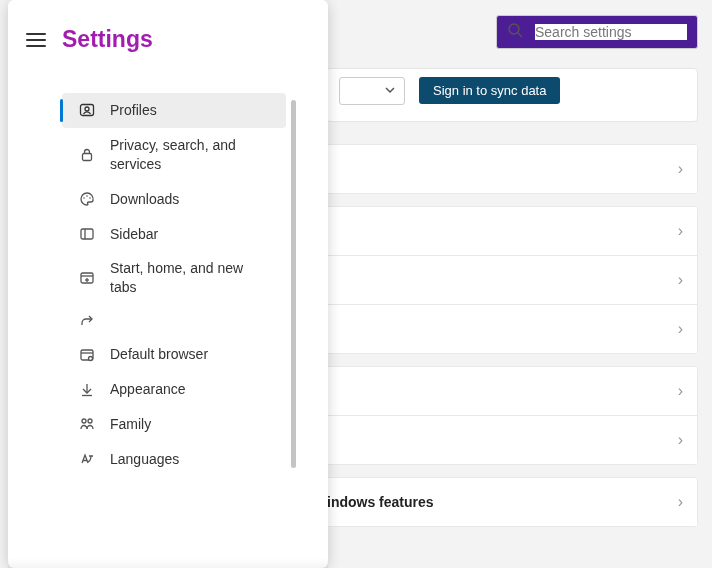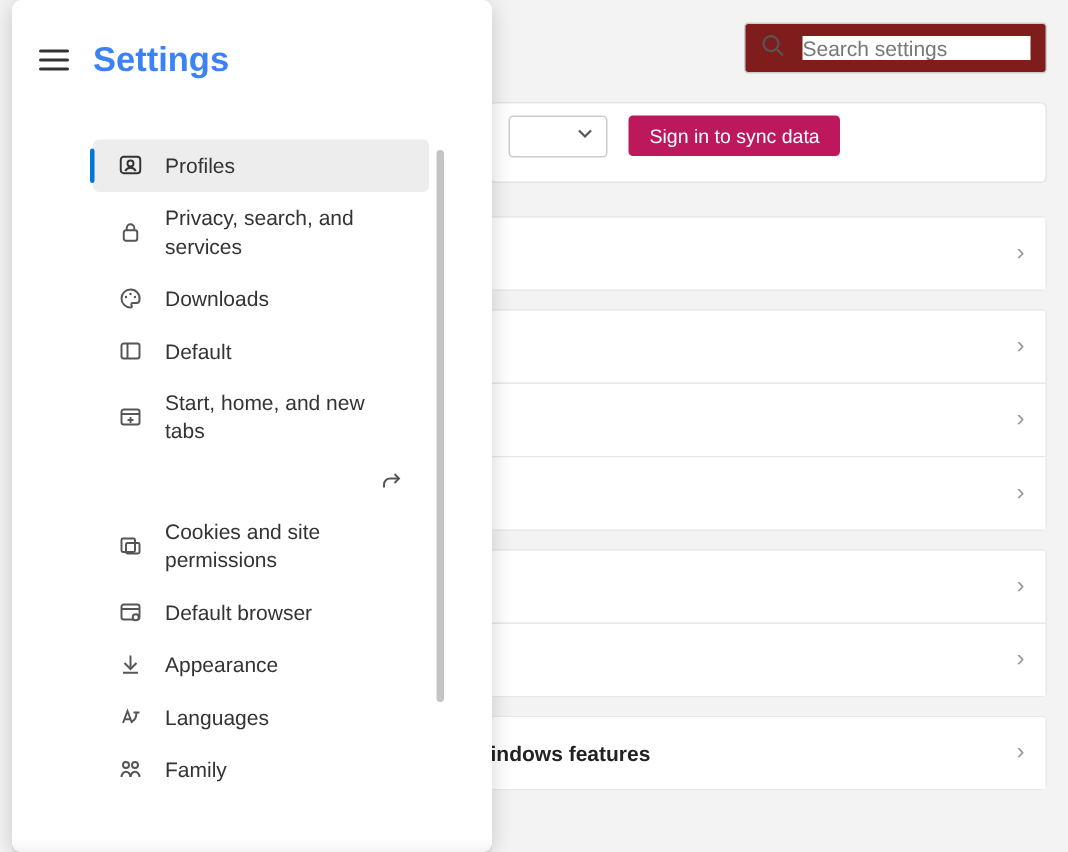--- a/index.html
+++ b/index.html
@@ -19,21 +19,21 @@
     top: 0; left: 0; right: 0;
     height: 64px;
     display: flex;
     align-items: center;
     justify-content: flex-end;
     padding-right: 14px;
   }
   .search-wrap {
     width: 202px;
     height: 34px;
-    background: #7f1d1d;
+    background: #4c1d95;
     border: 1px solid #ccc;
     border-radius: 3px;
     display: flex;
     align-items: center;
     padding: 0 10px;
   }
   .search-wrap svg { flex: 0 0 auto; }
   .search-wrap input {
     border: none;
     outline: none;
@@ -65,21 +65,21 @@
     width: 66px;
     height: 28px;
     border: 1px solid #ccc;
     border-radius: 3px;
     display: flex;
     align-items: center;
     justify-content: flex-end;
     padding-right: 8px;
   }
   .signin-btn {
-    background: #be185d;
+    background: #0c4a6e;
     color: #fff;
     border: none;
     border-radius: 3px;
     padding: 6px 14px;
     font-size: 13px;
     font-weight: 500;
     cursor: pointer;
   }
   .row {
     background: #fff;
@@ -123,39 +123,38 @@
   }
   .hamburger span {
     display: block;
     height: 2px;
     background: #333;
     border-radius: 1px;
   }
   .sb-title {
     font-size: 23px;
     font-weight: 600;
-    color: #3b82f6;
+    color: #a21caf;
   }
   .sb-list {
     position: relative;
     margin-top: 22px;
     padding-left: 4px;
   }
   .sb-item {
     display: flex;
     align-items: center;
     gap: 14px;
     padding: 8px 16px 8px 16px;
     margin: 0 42px 0 50px;
     font-size: 14px;
     color: #333;
     border-radius: 4px;
     cursor: pointer;
     position: relative;
-    justify-content: flex-end;
   }
   .sb-item.active {
     background: #ededed;
   }
   .sb-item.active::before {
     content: "";
     position: absolute;
     left: -2px;
     top: 6px;
     bottom: 6px;
@@ -303,21 +302,21 @@
       <span class="sb-label">Downloads</span>
     </div>
 
     <div class="sb-item">
       <span class="icon">
         <svg width="16" height="16" viewBox="0 0 16 16" fill="none" stroke="#555" stroke-width="1.3">
             <rect x="2" y="3" width="12" height="10" rx="1.5"></rect>
             <line x1="6" y1="3" x2="6" y2="13"></line>
           </svg>
       </span>
-      <span class="sb-label">Default</span>
+      <span class="sb-label">Sidebar</span>
     </div>
 
     <div class="sb-item">
       <span class="icon">
         <svg width="16" height="16" viewBox="0 0 16 16" fill="none" stroke="#555" stroke-width="1.3">
             <rect x="2" y="3" width="12" height="10" rx="1.5"></rect>
             <line x1="2" y1="6" x2="14" y2="6"></line>
             <line x1="8" y1="8" x2="8" y2="12"></line>
             <line x1="6" y1="10" x2="10" y2="10"></line>
           </svg>
@@ -327,29 +326,20 @@
 
     <div class="sb-item">
       <span class="icon">
         <svg width="16" height="16" viewBox="0 0 16 16" fill="none" stroke="#555" stroke-width="1.3">
             <path d="M10 3l3 3-3 3"></path>
             <path d="M13 6H7a4 4 0 0 0-4 4v2"></path>
           </svg>
       </span>
     </div>
 
-    <div class="sb-item">
-      <span class="icon">
-        <svg width="16" height="16" viewBox="0 0 16 16" fill="none" stroke="#555" stroke-width="1.3">
-            <rect x="2" y="3" width="9" height="9" rx="1"></rect>
-            <rect x="5" y="6" width="9" height="7" rx="1"></rect>
-          </svg>
-      </span>
-      <span class="sb-label">Cookies and site permissions</span>
-    </div>
 
     <div class="sb-item">
       <span class="icon">
         <svg width="16" height="16" viewBox="0 0 16 16" fill="none" stroke="#555" stroke-width="1.3">
             <rect x="2" y="3" width="12" height="10" rx="1.5"></rect>
             <line x1="2" y1="6" x2="14" y2="6"></line>
             <circle cx="11.5" cy="11.5" r="2" fill="#fff"></circle>
           </svg>
       </span>
       <span class="sb-label">Default browser</span>
@@ -357,42 +347,42 @@
 
     <div class="sb-item">
       <span class="icon">
         <svg width="16" height="16" viewBox="0 0 16 16" fill="none" stroke="#555" stroke-width="1.3">
             <line x1="8" y1="2" x2="8" y2="10"></line>
             <polyline points="4,7 8,11 12,7"></polyline>
             <line x1="3" y1="13.5" x2="13" y2="13.5"></line>
           </svg>
       </span>
       <span class="sb-label">Appearance</span>
-    </div>
-
-    <div class="sb-item">
-      <span class="icon">
-        <svg width="16" height="16" viewBox="0 0 16 16" fill="none" stroke="#555" stroke-width="1.3">
-            <path d="M3 12l3-8 3 8M4 9.5h4"></path>
-            <path d="M10 5h4M12 5c0 3-1 5-3 6"></path>
-          </svg>
-      </span>
-      <span class="sb-label">Languages</span>
     </div>
 
     <div class="sb-item">
       <span class="icon">
         <svg width="16" height="16" viewBox="0 0 16 16" fill="none" stroke="#555" stroke-width="1.3">
             <circle cx="5" cy="5" r="2"></circle>
             <circle cx="11" cy="5" r="2"></circle>
             <path d="M2 13c0-2 1.5-3.5 3-3.5s3 1.5 3 3.5"></path>
             <path d="M8 13c0-2 1.5-3.5 3-3.5s3 1.5 3 3.5"></path>
           </svg>
       </span>
       <span class="sb-label">Family</span>
     </div>
 
+    <div class="sb-item">
+      <span class="icon">
+        <svg width="16" height="16" viewBox="0 0 16 16" fill="none" stroke="#555" stroke-width="1.3">
+            <path d="M3 12l3-8 3 8M4 9.5h4"></path>
+            <path d="M10 5h4M12 5c0 3-1 5-3 6"></path>
+          </svg>
+      </span>
+      <span class="sb-label">Languages</span>
+    </div>
+
 
   </div>
 
   <div class="sb-scrollbar"></div>
   <div class="bottom-blur"></div>
 </div>
 
 </body></html>

